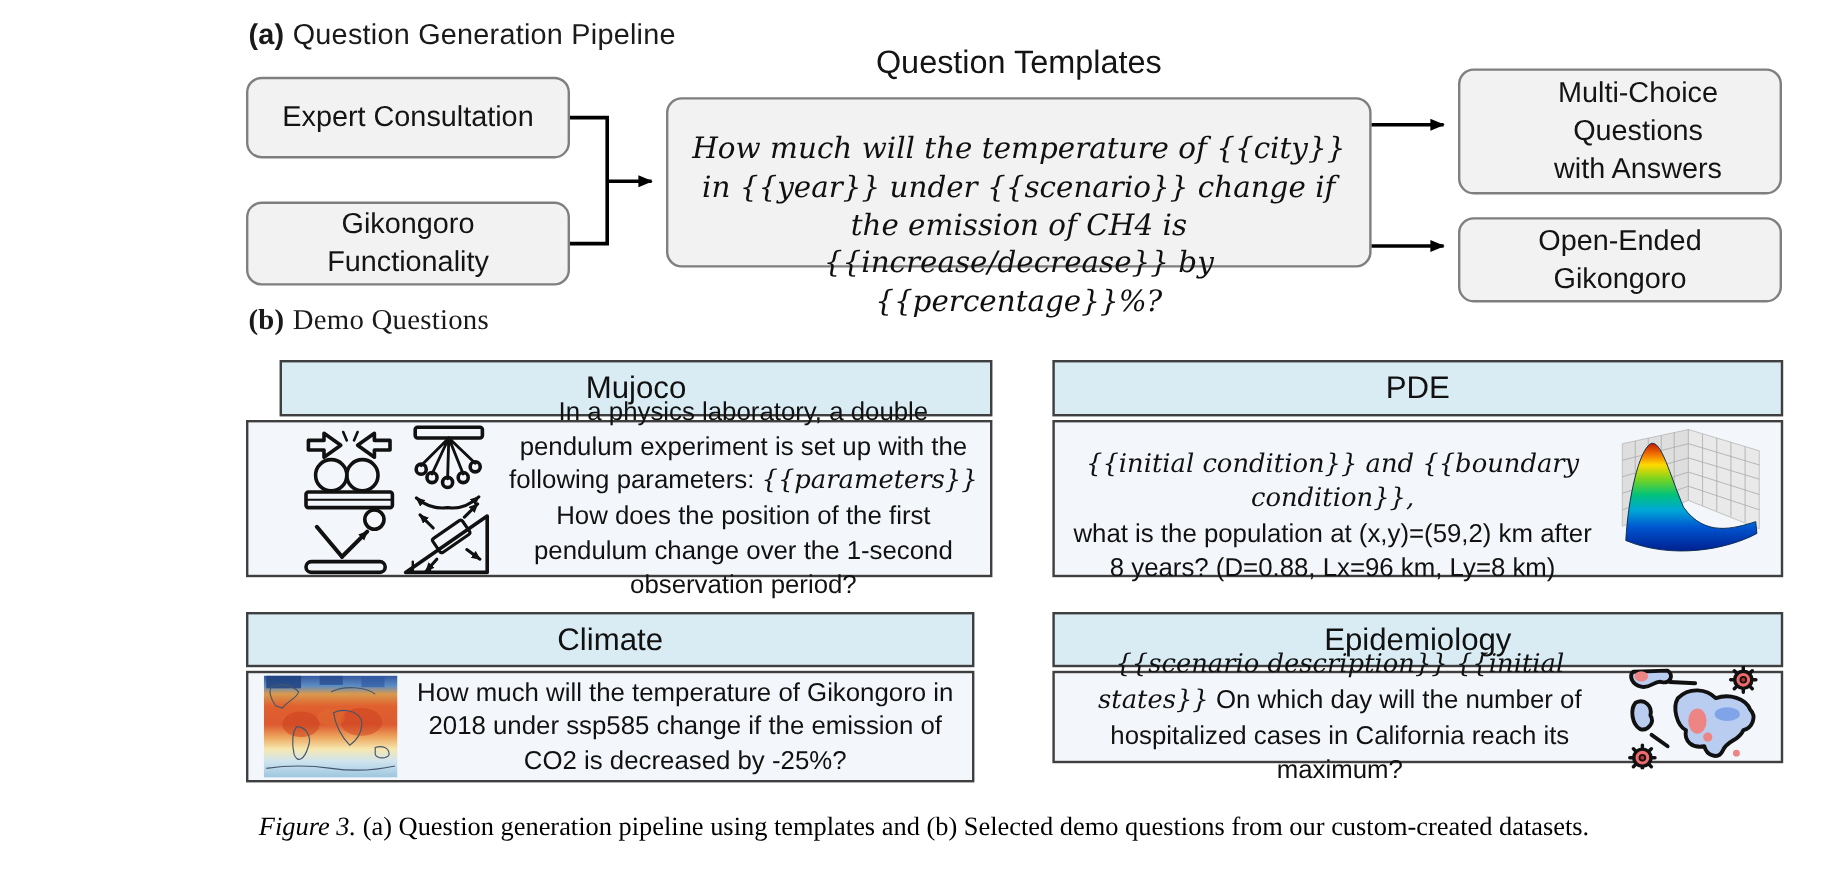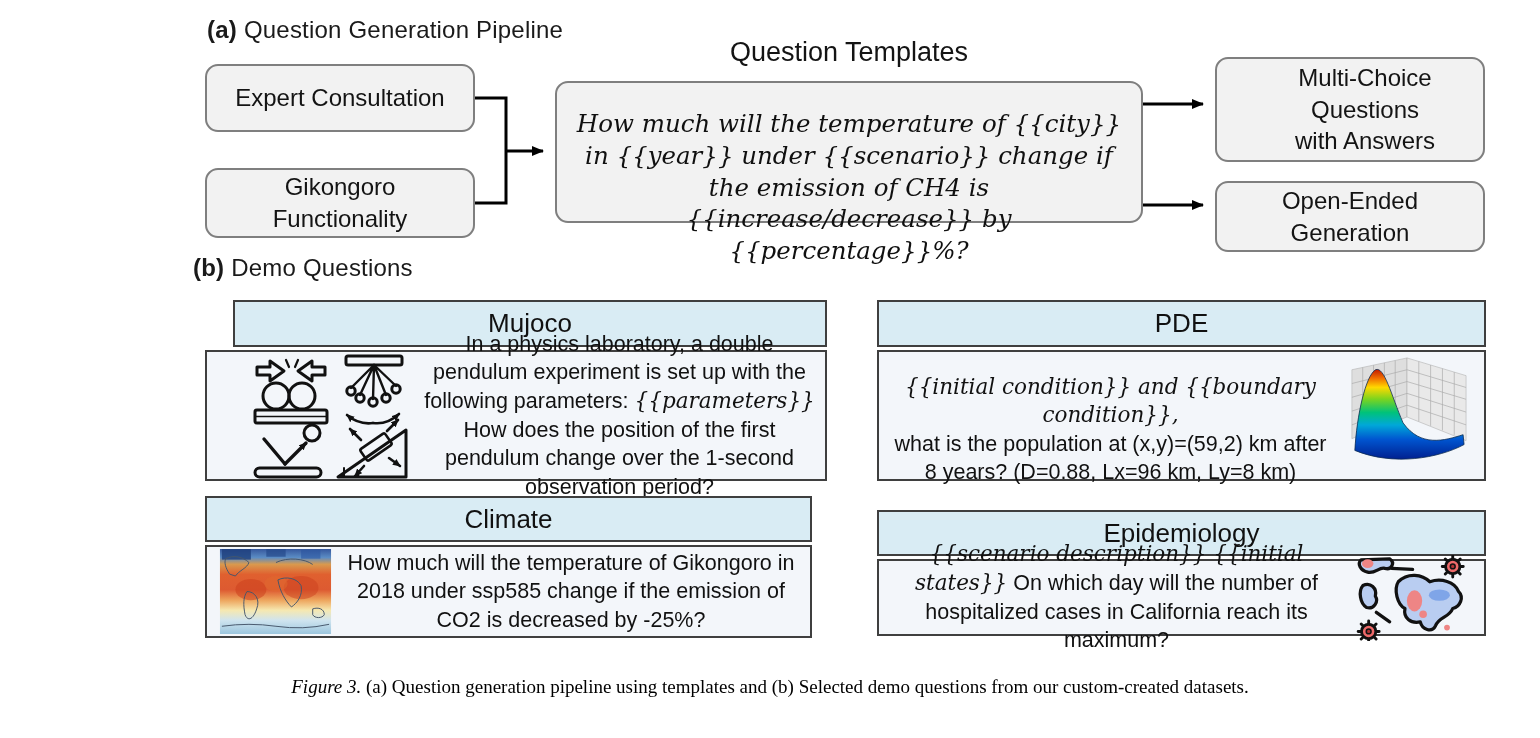--- a/index.html
+++ b/index.html
@@ -42,21 +42,21 @@
   }
   .panel-text {
     flex:1; text-align:center; font-size:21.5px; line-height:1.33;
     padding:4px 10px; color:#111;
   }
   .seg-tpl { font-family:"DejaVu Serif", serif; font-style:italic; }
   .seg-italic { font-style:italic; }
 
   .caption {
     position:absolute; left:0; top:676px; width:1540px; text-align:center;
-    font-family:"Liberation Serif", serif; font-size:19px; color:#000;
+    font-family:"Liberation Serif", serif; font-size:22px; color:#000;
   }
   .img-slot { flex:0 0 auto; display:flex; align-items:center; justify-content:center; }
 </style>
 </head>
 <body>
 
 <div class="figure">
 
   <div class="sec-heading" style="left:207px; top:16px;">
     <span class="lbl">(a)</span><span>Question Generation Pipeline</span>
@@ -70,37 +70,37 @@
   <div class="tpl-box" style="left:555px; top:81px; width:588px; height:142px;">
     <div class="tpl-title">Question Templates</div>
     <div class="tpl-body">How much will the temperature of {{city}} in {{year}} under {{scenario}} change if the emission of CH4 is {{increase/decrease}} by {{percentage}}%?</div>
   </div>
 
   <div class="flow-box" style="left:1215px; top:57px; width:270px; height:105px;padding-left:30px;">Multi-Choice
 Questions
 with Answers</div>
 
   <div class="flow-box" style="left:1215px; top:181px; width:270px; height:71px;">Open-Ended
-Generation</div>
+Gikongoro</div>
 
   <svg class="connectors" width="1540" height="280" viewBox="0 0 1540 280">
     <defs>
       <marker id="arrow" markerUnits="userSpaceOnUse" markerWidth="14" markerHeight="12" refX="11" refY="5" orient="auto">
         <path d="M0,0 L12,5 L0,10 Z" fill="#000"></path>
       </marker>
     </defs>
     <g stroke="#000" stroke-width="3" fill="none">
       <path d="M475,98 L506,98 L506,203 L475,203"></path>
       <line x1="506" y1="151" x2="543" y2="151" marker-end="url(#arrow)"></line>
       <line x1="1143" y1="104" x2="1203" y2="104" marker-end="url(#arrow)"></line>
       <line x1="1143" y1="205" x2="1203" y2="205" marker-end="url(#arrow)"></line>
     </g>
   </svg>
 
-  <div class="sec-heading" style="left:193px; top:254px;">
+  <div class="sec-heading" style="left:207px; top:254px;font-family:Liberation Serif, serif;">
     <span class="lbl">(b)</span><span>Demo Questions</span>
   </div>
 
   <div class="panel" style="left:205px; top:300px; width:622px;">
     <div class="panel-header" style="height:47px;margin-left:28px;">Mujoco</div>
     <div class="panel-body" style="height:131px;padding-left:39px;">
       <div class="img-slot" style="margin-left:6px;">
         <svg width="162" height="126" viewBox="0 0 162 126">
           <defs>
             <marker id="mk2" markerUnits="userSpaceOnUse" markerWidth="10" markerHeight="9" refX="7" refY="3.5" orient="auto">
@@ -174,21 +174,21 @@
             <path d="M21,13.6 L21,81.7 M32,11.3 L32,77.4 M43,9 L43,73 M54,6.6 L54,68.7"></path>
             <path d="M66,16 L126,34 M66,28 L126,46 M66,40 L126,59 M66,52 L126,72"></path>
             <path d="M78,7.6 L78,68.4 M90,11.2 L90,73 M102,14.8 L102,77.6 M114,18.4 L114,82.2"></path>
           </g>
           <path d="M13,98 C15,62 24,22 34,16 C43,12 50,42 62,70 C80,95 104,88 123,82 L124,92 C98,106 52,114 13,98 Z" fill="url(#sg)" stroke="#0a2a50" stroke-width="0.8"></path>
         </svg>
       </div>
     </div>
   </div>
 
-  <div class="panel" style="left:205px; top:496px; width:607px;">
+  <div class="panel" style="left:205px; top:510px; width:607px;">
     <div class="panel-header" style="height:46px;">Climate</div>
     <div class="panel-body" style="height:93px;">
       <div class="img-slot" style="margin-left:12px;">
         <svg width="113" height="85" viewBox="0 0 115 88">
           <defs>
             <linearGradient id="cg" x1="0" y1="0" x2="0" y2="1">
               <stop offset="0" stop-color="#36589e"></stop>
               <stop offset="0.10" stop-color="#5b8cc4"></stop>
               <stop offset="0.18" stop-color="#d99a4e"></stop>
               <stop offset="0.30" stop-color="#e0602f"></stop>

